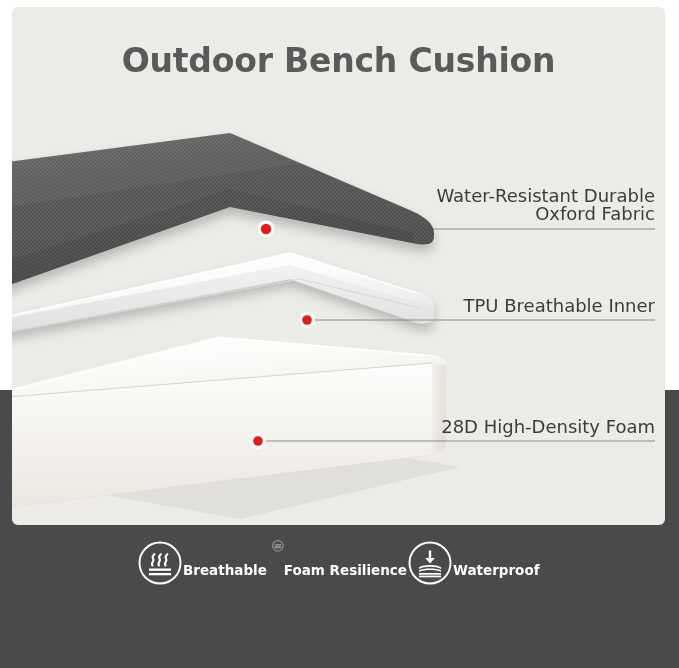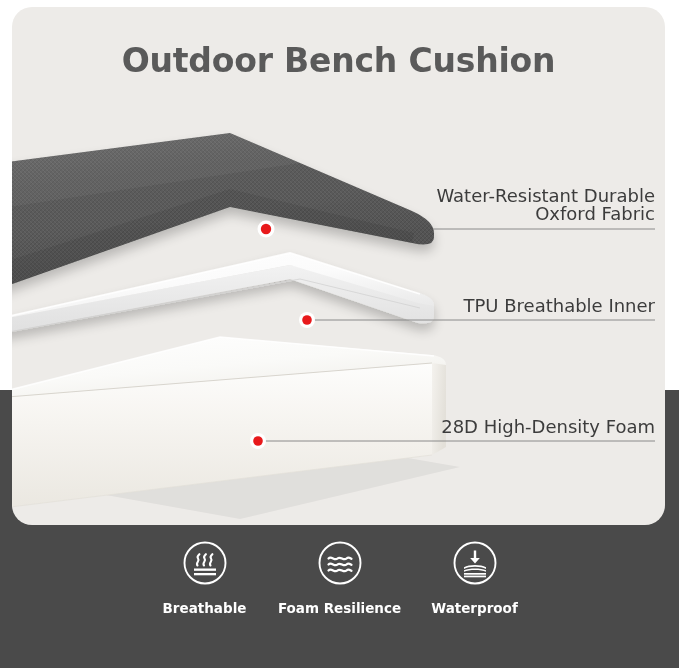--- a/index.html
+++ b/index.html
@@ -33,21 +33,21 @@
   }
 
   
   .card {
     position: absolute;
     left: 12px;
     top: 7px;
     width: 653px;
     height: 518px;
     background: #edebe8;
-    border-radius: 20px;
+    border-radius: 6px;
     overflow: hidden;
   }
 
   
   .title {
     position: absolute;
     left: 0;
     top: 34px;
     width: 653px;
     text-align: center;
@@ -89,21 +89,21 @@
     top: 540px;
     width: 679px;
     height: 110px;
     display: flex;
     align-items: flex-start;
     justify-content: center;
   }
   .feature {
     width: 135px;
     display: flex;
-    flex-direction: column;
+    flex-direction: row;
     align-items: center;
   }
   .feature-icon {
     width: 46px;
     height: 46px;
     margin-bottom: 14px;
   }
   .feature-icon svg { display: block; }
   .feature-label {
     color: #ffffff;

